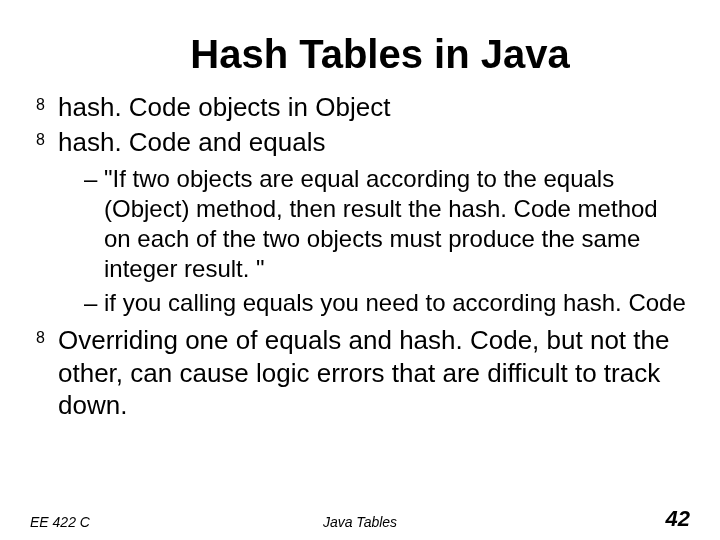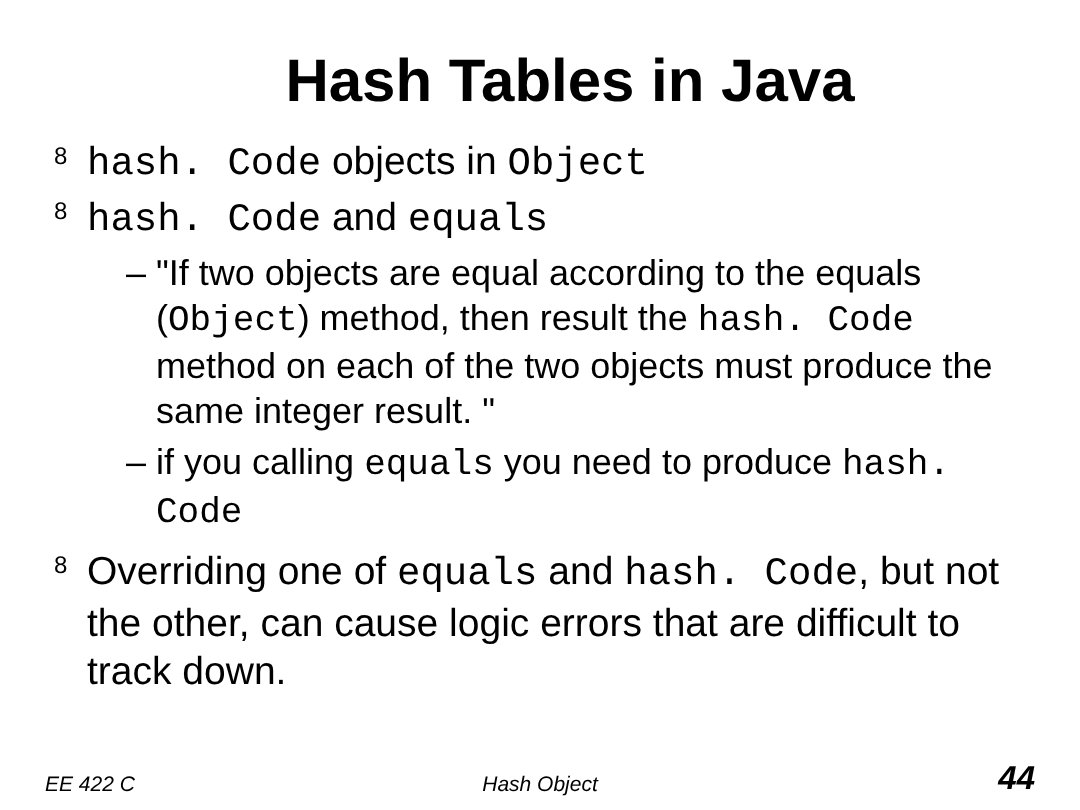--- a/index.html
+++ b/index.html
@@ -5,21 +5,21 @@
   * { margin: 0; padding: 0; box-sizing: border-box; }
   html, body { width: 720px; height: 540px; background: #fff; font-family: Arial, Helvetica, sans-serif; color: #000; }
   .slide { width: 720px; height: 528px; position: relative; padding: 12px 30px 0 30px; margin-top: 20px; }
   .title { font-size: 40px; text-align: center; margin-bottom: 14px; margin-left: 40px; }
   ul.top { list-style: none; padding-left: 6px; }
   ul.top > li { position: relative; padding-left: 22px; font-size: 26px; line-height: 1.25; margin-bottom: 2px; }
   .arrow8 { position: absolute; left: 0; top: 6px; font-size: 16px; line-height: 1; }
   ul.sub { list-style: none; padding-left: 26px; margin-top: 6px; margin-bottom: 6px; }
   ul.sub > li { position: relative; padding-left: 20px; font-size: 24px; line-height: 1.25; margin-bottom: 4px; }
   .dash { position: absolute; left: 0; top: 0; }
-  .mono { font-family: Liberation Mono, monospace; }
+  .mono { font-family: Liberation Sans, sans-serif; }
   .footer { position: absolute; bottom: 18px; left: 30px; right: 30px; height: 24px; font-style: italic; }
   .f-left { position: absolute; left: 0; bottom: 0; font-size: 14px; }
   .f-center { position: absolute; left: 50%; transform: translateX(-50%); bottom: 0; font-size: 14px; }
   .f-right { position: absolute; right: 0; bottom: -2px; font-size: 22px; font-weight: bold; }
 </style>
 </head>
 <body>
 
 <div class="slide">
   <h1 class="title">Hash Tables in Java</h1>
@@ -35,30 +35,30 @@
       <span class="arrow8">8</span>
       <span class="mono">hash. Code</span><span>  and </span><span class="mono">equals</span>
 
       <ul class="sub">
         <li>
           <span class="dash">–</span>
           <span>"If two objects are equal according to the equals (</span><span class="mono">Object</span><span>) method, then result the </span><span class="mono">hash. Code</span><span> method on each of the two objects must produce the same integer result. "</span>
         </li>
         <li>
           <span class="dash">–</span>
-          <span>if you calling </span><span class="mono">equals</span><span> you need to produce </span><span class="mono">hash. Code</span>
+          <span>if you calling </span><span class="mono">equals</span><span> you need to according </span><span class="mono">hash. Code</span>
         </li>
       </ul>
     </li>
 
     <li>
       <span class="arrow8">8</span>
       <span>Overriding one of </span><span class="mono">equals</span><span> and </span><span class="mono">hash. Code</span><span>, but not the other, can cause logic errors that are difficult to track down.</span>
     </li>
 
   </ul>
 
   <div class="footer">
     <span class="f-left">EE 422 C</span>
-    <span class="f-center">Hash Object</span>
-    <span class="f-right">44</span>
+    <span class="f-center">Java Tables</span>
+    <span class="f-right">42</span>
   </div>
 </div>
 
 </body></html>

